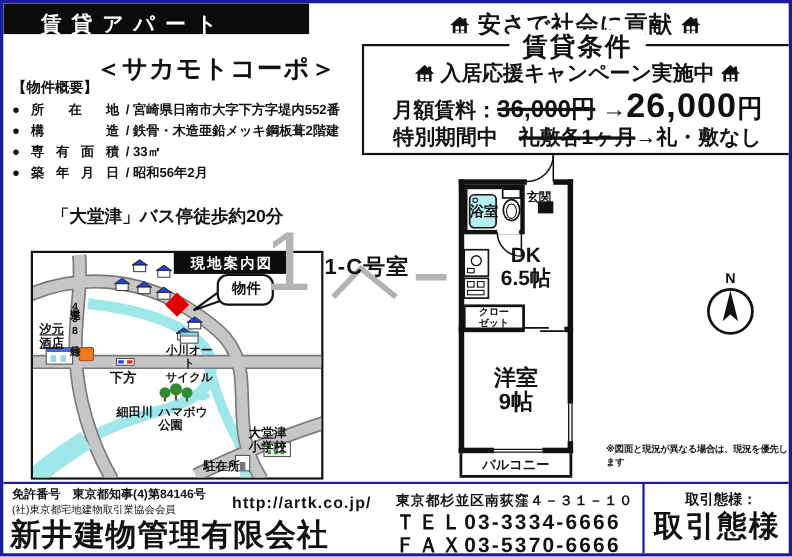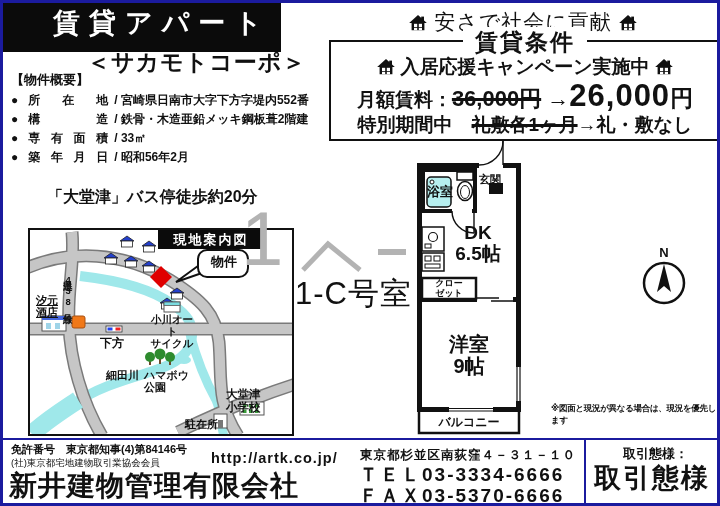--- a/index.html
+++ b/index.html
@@ -1,23 +1,23 @@
 <!DOCTYPE html>
 <html><head>
 <meta charset="utf-8">
 <style>
   html,body{margin:0;padding:0;background:#e8e8e8;}
   .page{position:relative;width:720px;height:506px;background:#ffffff;
         border:3px solid #1b1b9e;box-sizing:border-box;overflow:hidden;
         font-family:"Liberation Sans","DejaVu Sans",sans-serif;color:#111;}
   .abs{position:absolute;}
   
-  .title-box{left:0;top:0;width:278px;height:49px;background:#0b0b0b;color:#fff;
-             font-size:27px;font-weight:bold;letter-spacing:9px;line-height:40px;padding-left:50px;box-sizing:border-box;}
-  .slogan{left:325px;top:5px;width:390px;font-size:21px;font-weight:normal;text-align:center;letter-spacing:1px;}
+  .title-box{left:0;top:0;width:278px;height:28px;background:#0b0b0b;color:#fff;
+             font-size:19px;font-weight:bold;letter-spacing:9px;line-height:40px;padding-left:34px;box-sizing:border-box;}
+  .slogan{left:325px;top:5px;width:390px;font-size:21px;font-weight:bold;text-align:center;letter-spacing:1px;}
   .hico{width:18px;height:16px;vertical-align:-2px;}
   
   .cond-box{left:326px;top:37px;width:388px;height:97px;border:2px solid #111;background:#fff;}
   .cond-title{left:0;top:-15px;width:100%;text-align:center;}
   .cond-title span{display:inline-block;background:#fff;padding:0 12px;font-size:23px;font-weight:bold;letter-spacing:2px;}
   .cond-campaign{left:0;top:12px;width:100%;text-align:center;font-size:19px;font-weight:bold;}
   .cond-rent{left:0;top:36px;width:100%;text-align:center;font-weight:bold;}
   .cond-rent .lbl{font-size:19px;}
   .cond-rent .old{font-size:22px;}
   .cond-rent .big{font-size:31px;letter-spacing:1px;}
@@ -33,21 +33,21 @@
   .access1{left:14px;top:162px;font-size:16px;font-weight:bold;}
   .access2{left:44px;top:184px;font-size:16px;font-weight:bold;}
   
   .map-box{left:25px;top:225px;width:266px;height:208px;border:2px solid #111;background:#fff;box-sizing:border-box;}
   .map-label{left:128px;top:0;width:106px;height:19px;background:#0b0b0b;color:#fff;
              font-size:13px;font-weight:bold;text-align:center;line-height:19px;letter-spacing:2px;}
   .m-txt{position:absolute;font-weight:bold;line-height:1.12;color:#111;}
   .v-txt{writing-mode:vertical-rl;text-orientation:upright;}
   
   .wm-one{left:238px;top:198px;font-size:76px;color:#b3b3b3;line-height:1;}
-  .room-no{left:292px;top:226px;font-size:31px;font-weight:normal;letter-spacing:1px;margin-top:44px;}
+  .room-no{left:292px;top:226px;font-size:20px;font-weight:bold;letter-spacing:1px;}
   
   .fp{left:410px;top:138px;width:120px;height:296px;}
   .fp-txt{position:absolute;font-weight:bold;color:#111;}
   
   .compass{left:638px;top:242px;width:46px;text-align:center;}
   .compass .n{font-size:13px;font-weight:bold;}
   .disclaimer{left:548px;top:400px;width:170px;font-size:8.5px;font-weight:bold;letter-spacing:-0.3px;}
   
   .f-sep{left:0;top:435px;width:720px;height:2px;background:#1b1b9e;}
   .f-lic1{left:8px;top:439px;font-size:11px;font-weight:bold;}

